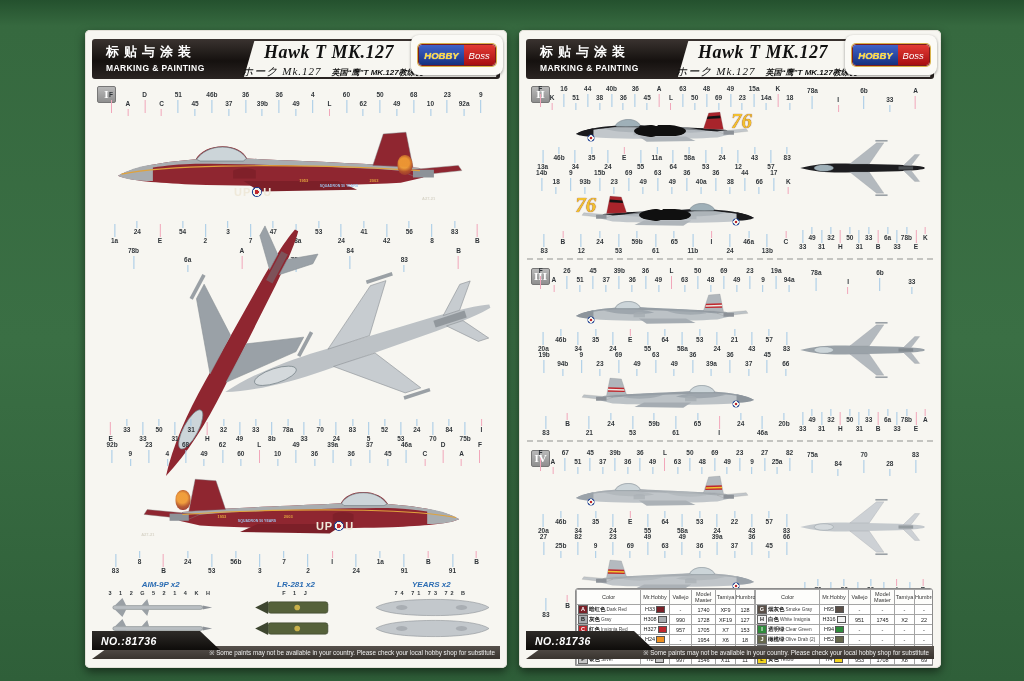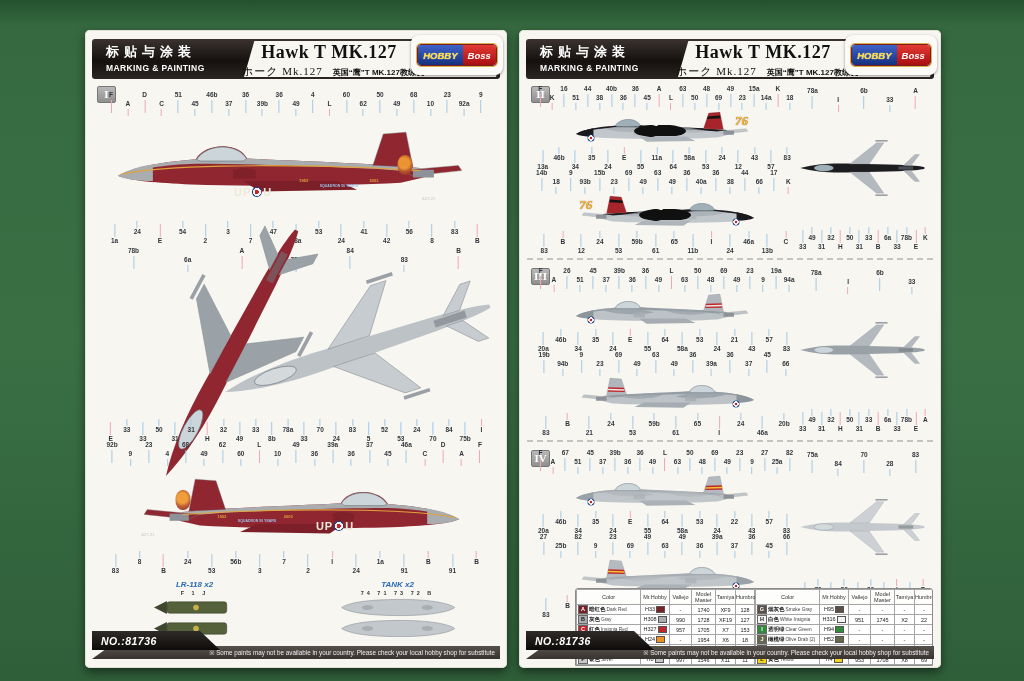--- a/index.html
+++ b/index.html
@@ -16,29 +16,29 @@
   }
   .page.left{left:85px}
   .page.right{left:519px}
 
   
   .hdr{position:absolute;left:7px;right:7px;top:9px;height:40px;background:linear-gradient(180deg,#3a3330 0,#15110f 55%,#2b2523 100%);border-radius:3px;overflow:visible;}
   .hdr .whitepanel{position:absolute;left:152px;right:4px;top:2px;bottom:2px;background:#f7f6f1;transform:skewX(-16deg);transform-origin:bottom left;}
   .hdr .cnblock{position:absolute;left:14px;top:4px;color:#fff;z-index:2;}
   .hdr .cn{font-size:13px;font-weight:bold;letter-spacing:5px;}
   .hdr .en{font-size:8.5px;font-weight:bold;letter-spacing:.4px;margin-top:2px;}
-  .hdr .titleblock{position:absolute;left:150px;right:84px;top:3px;text-align:center;z-index:2;color:#111;}
+  .hdr .titleblock{position:absolute;left:150px;right:84px;top:3px;text-align:center;z-index:2;color:#111;font-style:italic;}
   .hdr .title{font-family:"Liberation Serif",serif;font-size:18px;font-weight:bold;letter-spacing:.5px;}
   .hdr .subtitle{font-size:9px;margin-top:1px;white-space:nowrap;}
   .hdr .sub-jp{font-family:"Liberation Serif",serif;font-size:11px;letter-spacing:1px;}
   .hdr .sub-cn{font-size:8px;font-weight:bold;margin-left:10px;}
   .logo-tab{position:absolute;right:-3px;top:-4px;width:92px;height:40px;background:#fbfaf6;border-radius:8px;box-shadow:0 1px 3px rgba(0,0,0,.4);z-index:3;display:flex;align-items:center;justify-content:center;}
   .logo-pill{display:flex;height:20px;border-radius:4px;overflow:hidden;border:1px solid #7d1d1d;box-shadow:0 0 0 1px #d8b24a;}
   .logo-hobby{background:linear-gradient(180deg,#3f62c9,#16307e);color:#ffd93c;font-size:9.5px;font-weight:bold;font-style:italic;display:flex;align-items:center;padding:0 5px;text-shadow:0 0 1px #fff;}
-  .logo-boss{background:linear-gradient(180deg,#e33a33,#a80f12);color:#fff;font-size:9.5px;font-weight:bold;font-style:italic;display:flex;align-items:center;padding:0 5px;}
+  .logo-boss{background:linear-gradient(180deg,#e33a33,#a80f12);color:#fff;font-size:9.5px;font-weight:normal;font-style:italic;display:flex;align-items:center;padding:0 5px;}
 
   
   .roman{position:absolute;width:17px;height:15px;background:linear-gradient(180deg,#b9b9b9,#8f8f8f);border:1px solid #777;border-radius:2px;color:#fff;font-family:"Liberation Serif",serif;font-weight:bold;font-size:11px;text-align:center;line-height:15px;}
 
   
   .band{position:absolute;}
   .co{position:absolute;transform:translateX(-50%);display:flex;flex-direction:column;align-items:center;font-size:6.5px;font-weight:bold;color:#33383c;line-height:1;}
   .co i{font-style:normal;}
   .co::after{content:'';width:1px;margin-top:1px;}
   .band-top .co{top:0;}
@@ -56,21 +56,21 @@
   
   .view{position:absolute;}
   .view svg{position:absolute;inset:0;width:100%;height:100%;}
   .mark{position:absolute;transform:translate(-50%,-50%);white-space:nowrap;}
   .code-up{color:#efe9da;font-weight:bold;font-size:11px;letter-spacing:1px;display:flex;align-items:center;gap:1px;}
   .roundel{width:10px;height:10px;border-radius:50%;display:inline-block;background:radial-gradient(circle,#c0272d 0 30%,#f2efe6 31% 58%,#1c3f94 59% 100%);}
   .roundel.sm{width:7px;height:7px;}
   .gold4{color:#e0a33c;font-size:4px;font-weight:bold;}
   .blue4{color:#9fc0e8;font-size:3.5px;font-weight:bold;}
   .serial{color:#d8d4c8;font-size:4px;font-weight:bold;}
-  .tail76{font-family:"Liberation Serif",serif;font-style:italic;font-weight:bold;font-size:13px;color:#f2c12e;text-shadow:0 0 1px #6b1115;}
+  .tail76{font-family:"Liberation Serif",serif;font-style:italic;font-weight:bold;font-size:21px;color:#f2c12e;text-shadow:0 0 1px #6b1115;}
   .tailart{width:15px;height:20px;border-radius:45%;background:radial-gradient(circle at 45% 40%,#f09a33 0 35%,#b4542a 60%,#8f2630 100%);opacity:.95;}
   .panther{width:52px;height:13px;background:radial-gradient(ellipse at 30% 50%,#101010 0 60%,transparent 61%),radial-gradient(ellipse at 75% 45%,#101010 0 55%,transparent 56%);border-radius:50%;}
 
   
   .sI  {--body:#8f2630;--top:#a9adb0;--canopy:#ccd5d9;--fin:#8f2630;--nose:#a9adb0;--camo:transparent;--finband:transparent;--finstripe:transparent;--fincap:transparent;--trim:#e0a33c;--wr:#7c1f28;}
   .sII {--body:#c2c7cb;--top:#1a1a1d;--canopy:#9fb0b8;--fin:#a8242b;--nose:#1a1a1d;--camo:#a9b0b6;--finband:transparent;--finstripe:transparent;--fincap:#131313;--trim:transparent;--wr:#aeb4b9;}
   .sIII{--body:#bcc2c6;--top:#959da4;--canopy:#ccd5d9;--fin:#b0b6bb;--nose:#8d959c;--camo:#99a1a8;--finband:#c0272d;--finstripe:#eceae4;--fincap:transparent;--trim:transparent;--wr:#a5acb2;}
   .sIV {--body:#c0c5c9;--top:#a7adb2;--canopy:#ccd5d9;--fin:#b4babf;--nose:#9aa2a9;--camo:#b0b6bb;--finband:#c0272d;--finstripe:#eec433;--fincap:transparent;--trim:transparent;--wr:#abb1b6;}
   .pI-top{--pbody:#8f2630;--pwing:#9aa1a7;--pcan:#ccd5d9;}
   .pI-bot{--pbody:#bdc2c6;--pwing:#c7ccd0;--pcan:#d4d9dc;}
@@ -559,33 +559,45 @@
         </span>
         <span class="co pk" style="left: 96.2963%;">
           <i>B</i>
         </span>
       </div>
   </div>
 
   <div class="weapons" style="top:550px;height:66px">
 
       <div class="wp">
-        <div class="wl">LR-118 x2</div>
+        <div class="wl">AIM-9P x2</div>
+        <div class="wnums">3 1 2 G 5 2 1 4 K H</div>
+        <div class="wfig">
+          <svg>
+            <use href="#w-missile"></use>
+          </svg>
+          <svg>
+            <use href="#w-missile"></use>
+          </svg>
+        </div>
+      </div>
+      <div class="wp">
+        <div class="wl">LR-281 x2</div>
         <div class="wnums">F 1 J</div>
         <div class="wfig">
           <svg>
             <use href="#w-rocket"></use>
           </svg>
           <svg>
             <use href="#w-rocket"></use>
           </svg>
         </div>
       </div>
       <div class="wp">
-        <div class="wl">TANK x2</div>
+        <div class="wl">YEARS x2</div>
         <div class="wnums">74 71 73 72 B</div>
         <div class="wfig">
           <svg>
             <use href="#w-tank"></use>
           </svg>
           <svg>
             <use href="#w-tank"></use>
           </svg>
         </div>
       </div>

